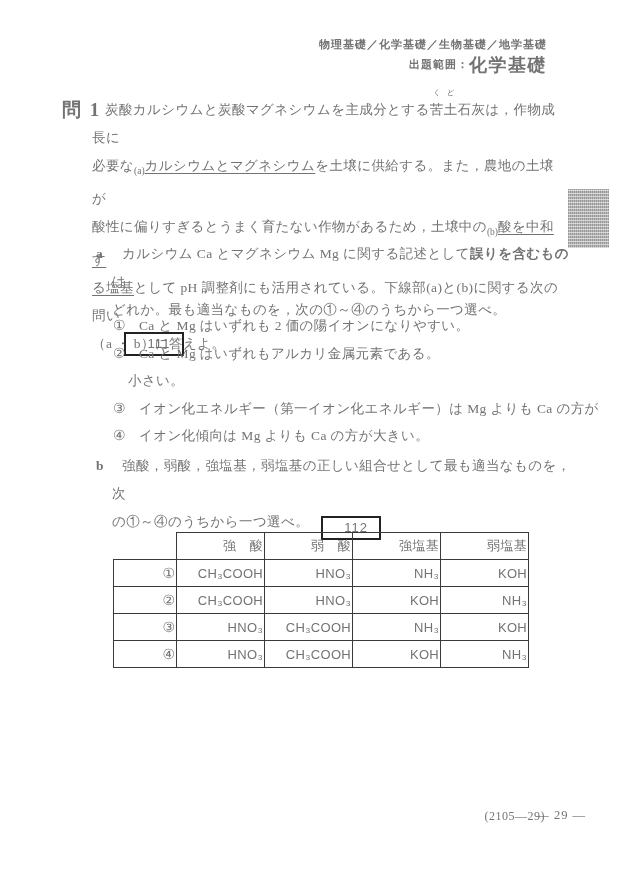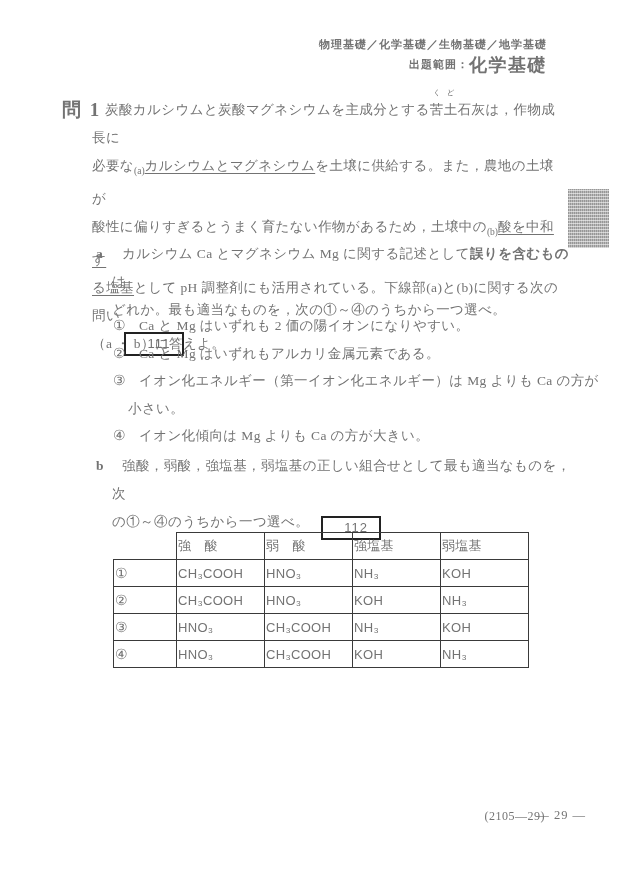--- a/index.html
+++ b/index.html
@@ -61,21 +61,21 @@
     font-family: "Liberation Sans", "DejaVu Sans", sans-serif;
   }
   
   .opts { position: absolute; top: 312px; left: 113px; font-size: 13.5px; letter-spacing: 0.4px; }
   .opt { line-height: 27.5px; white-space: nowrap; }
   .opt .num { margin-right: 13px; font-size: 14px; }
   .opt-cont { padding-left: 15px; }
   
   .tbl-wrap { position: absolute; top: 532px; left: 113px; }
   table.choice { border-collapse: collapse; font-size: 13.5px; }
-  table.choice td, table.choice th { border: 1.5px solid #3a3a3a; height: 24px; text-align: left; vertical-align: middle; padding: 1px; }
+  table.choice td, table.choice th { border: 1.5px solid #3a3a3a; height: 24px; text-align: right; vertical-align: middle; padding: 1px; }
   table.choice th { font-weight: normal; letter-spacing: 1px; }
   table.choice .corner { border: none; }
   table.choice .c-num { width: 60px; font-size: 14px; }
   table.choice .c-val { width: 85px; font-family: "Liberation Sans", "DejaVu Sans", sans-serif; font-size: 13px; letter-spacing: 0.3px; }
   
   .footer-page { position: absolute; top: 808px; left: 0; width: 586px; text-align: right; font-size: 12.5px; letter-spacing: 1px; }
   .footer-code { position: absolute; top: 809px; right: 75px; font-size: 12px; letter-spacing: 0.5px; }
 </style>
 </head>
 <body>
@@ -108,25 +108,25 @@
     </div>
   </div>
 
   <div class="opts">
     <div class="opt">
       <span class="num">①</span><span>Ca と Mg はいずれも 2 価の陽イオンになりやすい。</span>
     </div>
     <div class="opt">
       <span class="num">②</span><span>Ca と Mg はいずれもアルカリ金属元素である。</span>
     </div>
+    <div class="opt opt-cont">
+      <span>小さい。</span>
+    </div>
     <div class="opt">
       <span class="num">③</span><span>イオン化エネルギー（第一イオン化エネルギー）は Mg よりも Ca の方が</span>
-    </div>
-    <div class="opt opt-cont">
-      <span>小さい。</span>
     </div>
     <div class="opt">
       <span class="num">④</span><span>イオン化傾向は Mg よりも Ca の方が大きい。</span>
     </div>
   </div>
 
   <div class="subq" style="top:452px;">
     <span class="subq-label">b</span>
     <div class="subq-body">
       <span>強酸，弱酸，強塩基，弱塩基の正しい組合せとして最も適当なものを，次</span><br>

